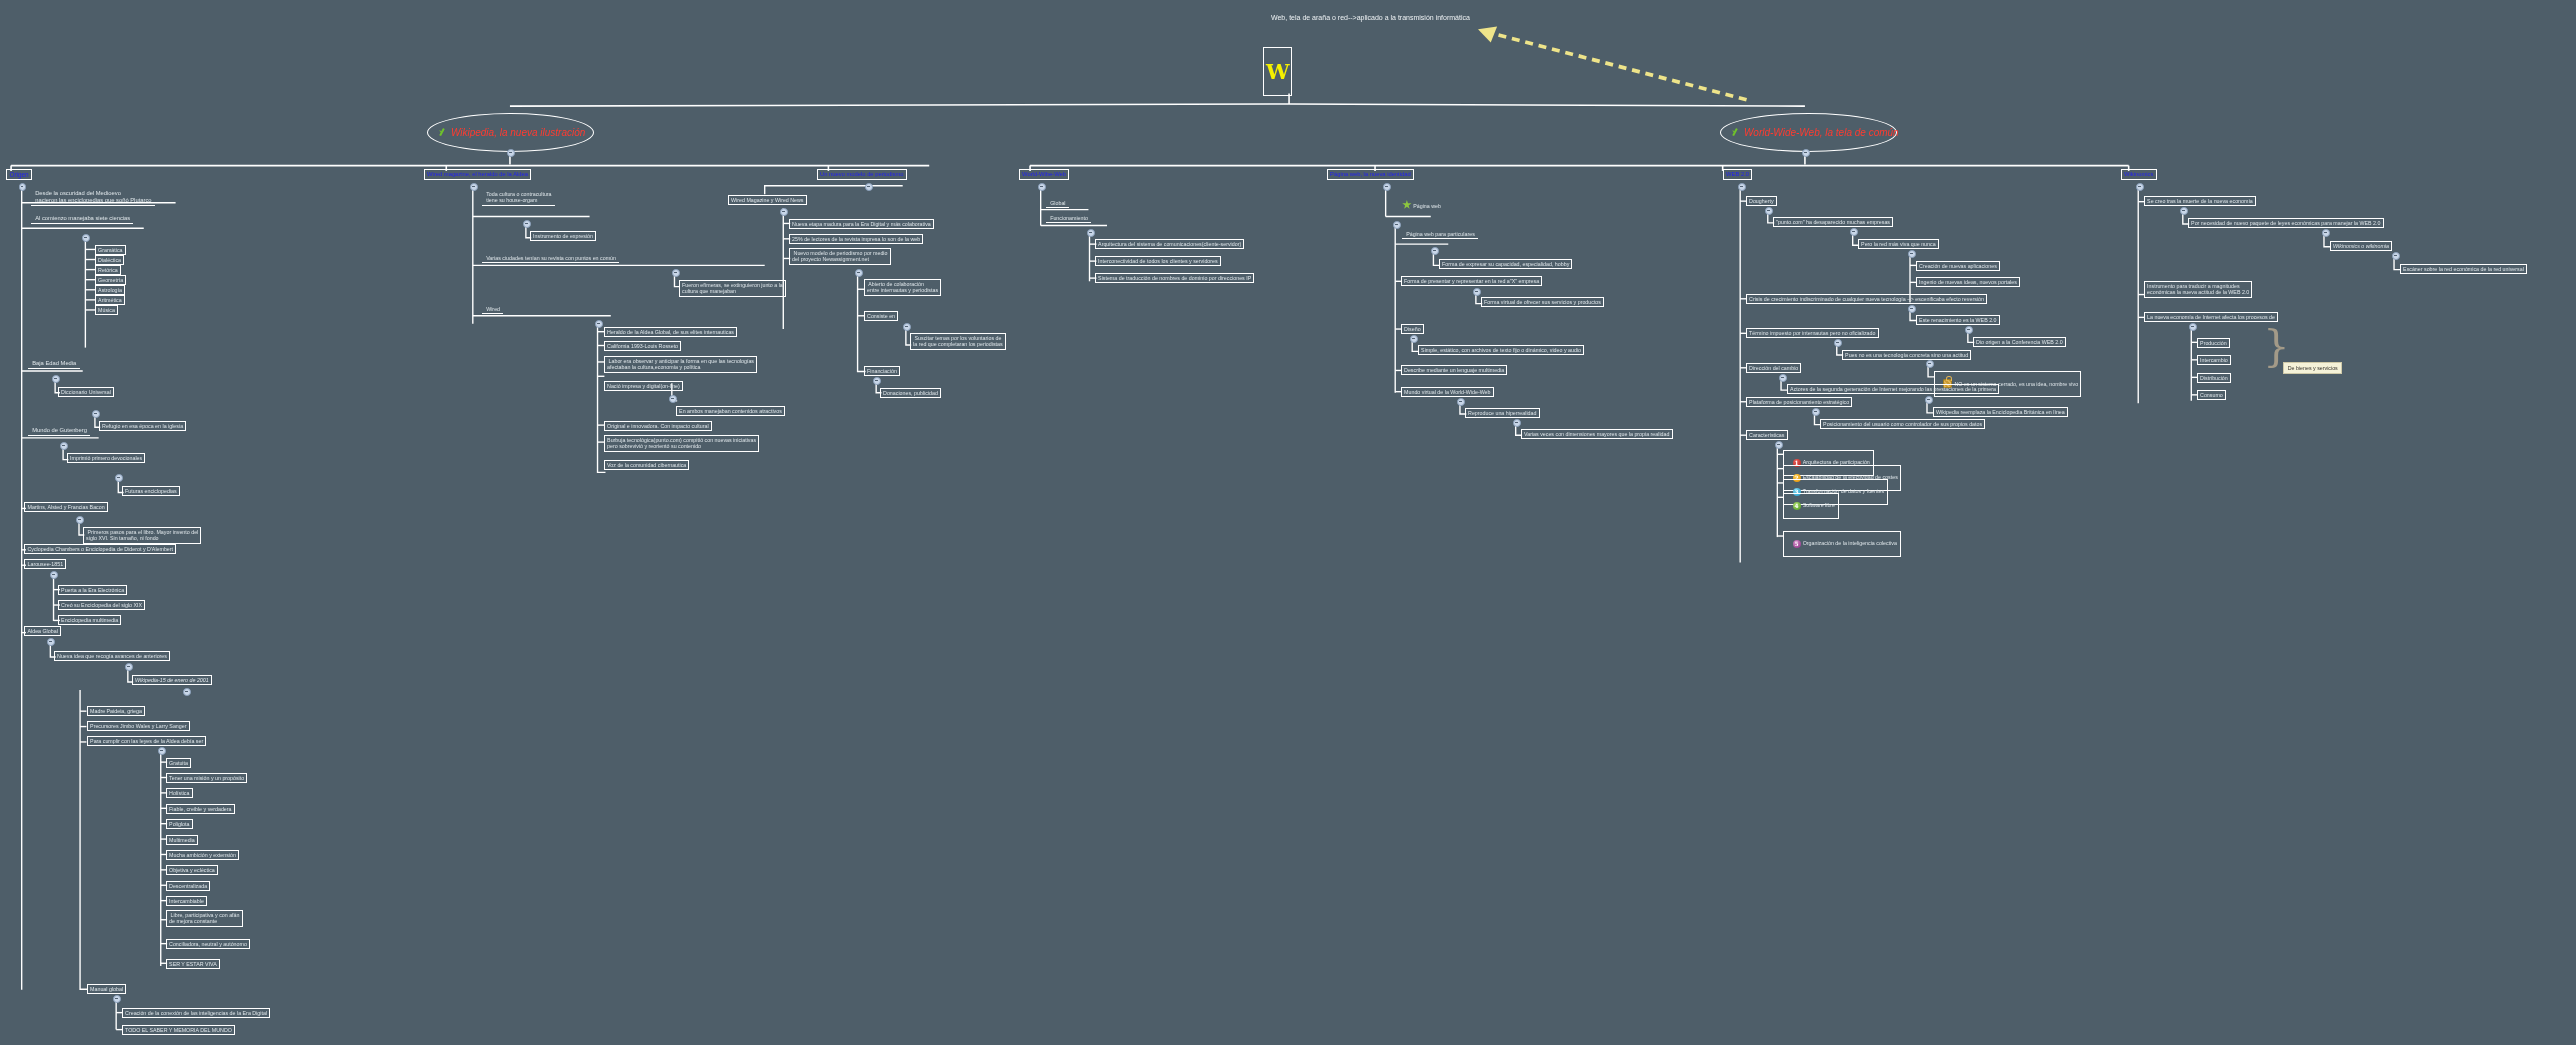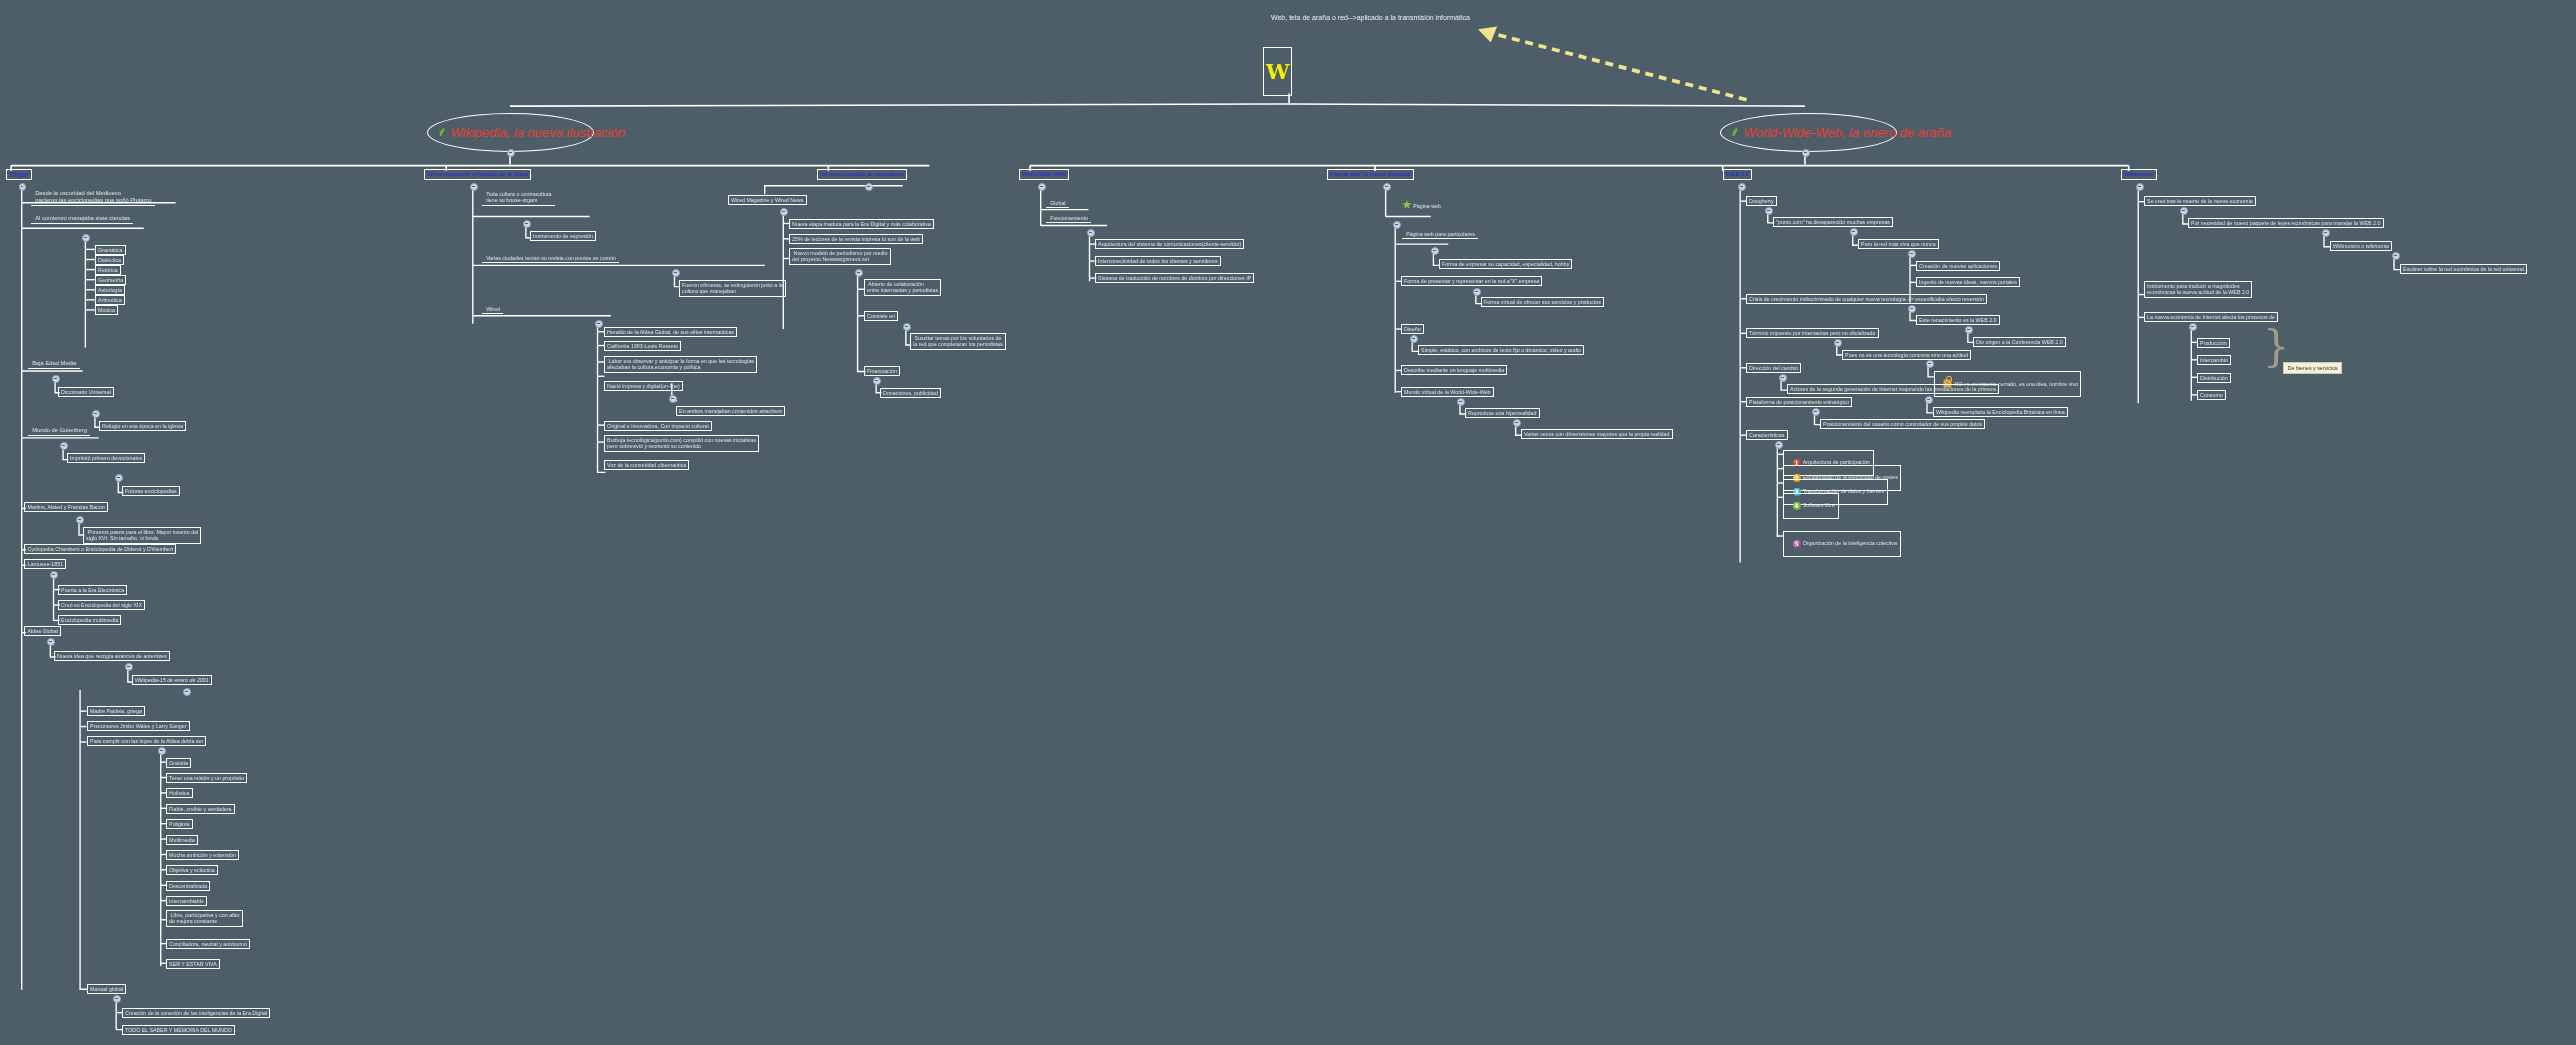--- a/index.html
+++ b/index.html
@@ -45,21 +45,21 @@
     color:#f5f000;font-family:"DejaVu Serif",serif;font-weight:bold;
     font-size:21px;line-height:1;letter-spacing:-1.1px;
   }
 
   
   .ellipse{
     position:absolute;border:1.6px solid #ffffff;border-radius:50%;
     display:flex;align-items:center;justify-content:flex-start;
     background:transparent;
   }
-  .ellipse .etext{color:#ff3b30;font-style:italic;font-size:13px;white-space:nowrap;}
+  .ellipse .etext{color:#ff3b30;font-style:italic;font-size:10px;white-space:nowrap;}
   .check{
     width:10.6px;height:10.6px;margin:0 2.7px 0 9.6px;flex:0 0 auto;position:relative;
   }
   .check:before{
     content:"";position:absolute;left:1.6px;top:4.2px;width:3.2px;height:1.3px;
     background:#6fc22b;transform:rotate(45deg);border-radius:0.5px;
   }
   .check:after{
     content:"";position:absolute;left:3.2px;top:1.1px;width:1.6px;height:8px;
     background:#6fc22b;transform:rotate(28deg);border-radius:0.5px;
@@ -300,21 +300,21 @@
   </div>
 
   <div class="ellipse" style="left:427px;top:113px;width:165px;height:37px;">
     <span class="check"></span>
     <span class="etext">Wikipedia, la nueva ilustración</span>
   </div>
   <div class="handle" style="left:507px;top:149px;"></div>
 
   <div class="ellipse" style="left:1720px;top:113px;width:175px;height:37px;">
     <span class="check"></span>
-    <span class="etext">World-Wide-Web, la enero de araña</span>
+    <span class="etext">World-Wide-Web, la tela de común</span>
   </div>
   <div class="handle" style="left:1802px;top:149px;"></div>
 
   <div class="node boxed blue" style="left:6.4px;top:169px;font-size:6.4px;">Origen</div>
   <div class="handle" style="left:18.6px;top:183px;"></div>
 
   <div class="node underlined" style="left:31px;top:189px;font-size:5.8px;">Desde la oscuridad del Medioevo
 nacieron las enciclopedias que soñó Plutarco</div>
   <div class="node underlined" style="left:31px;top:214px;font-size:5.8px;">Al comienzo manejaba siete ciencias</div>
   <div class="handle" style="left:82px;top:234px;"></div>

